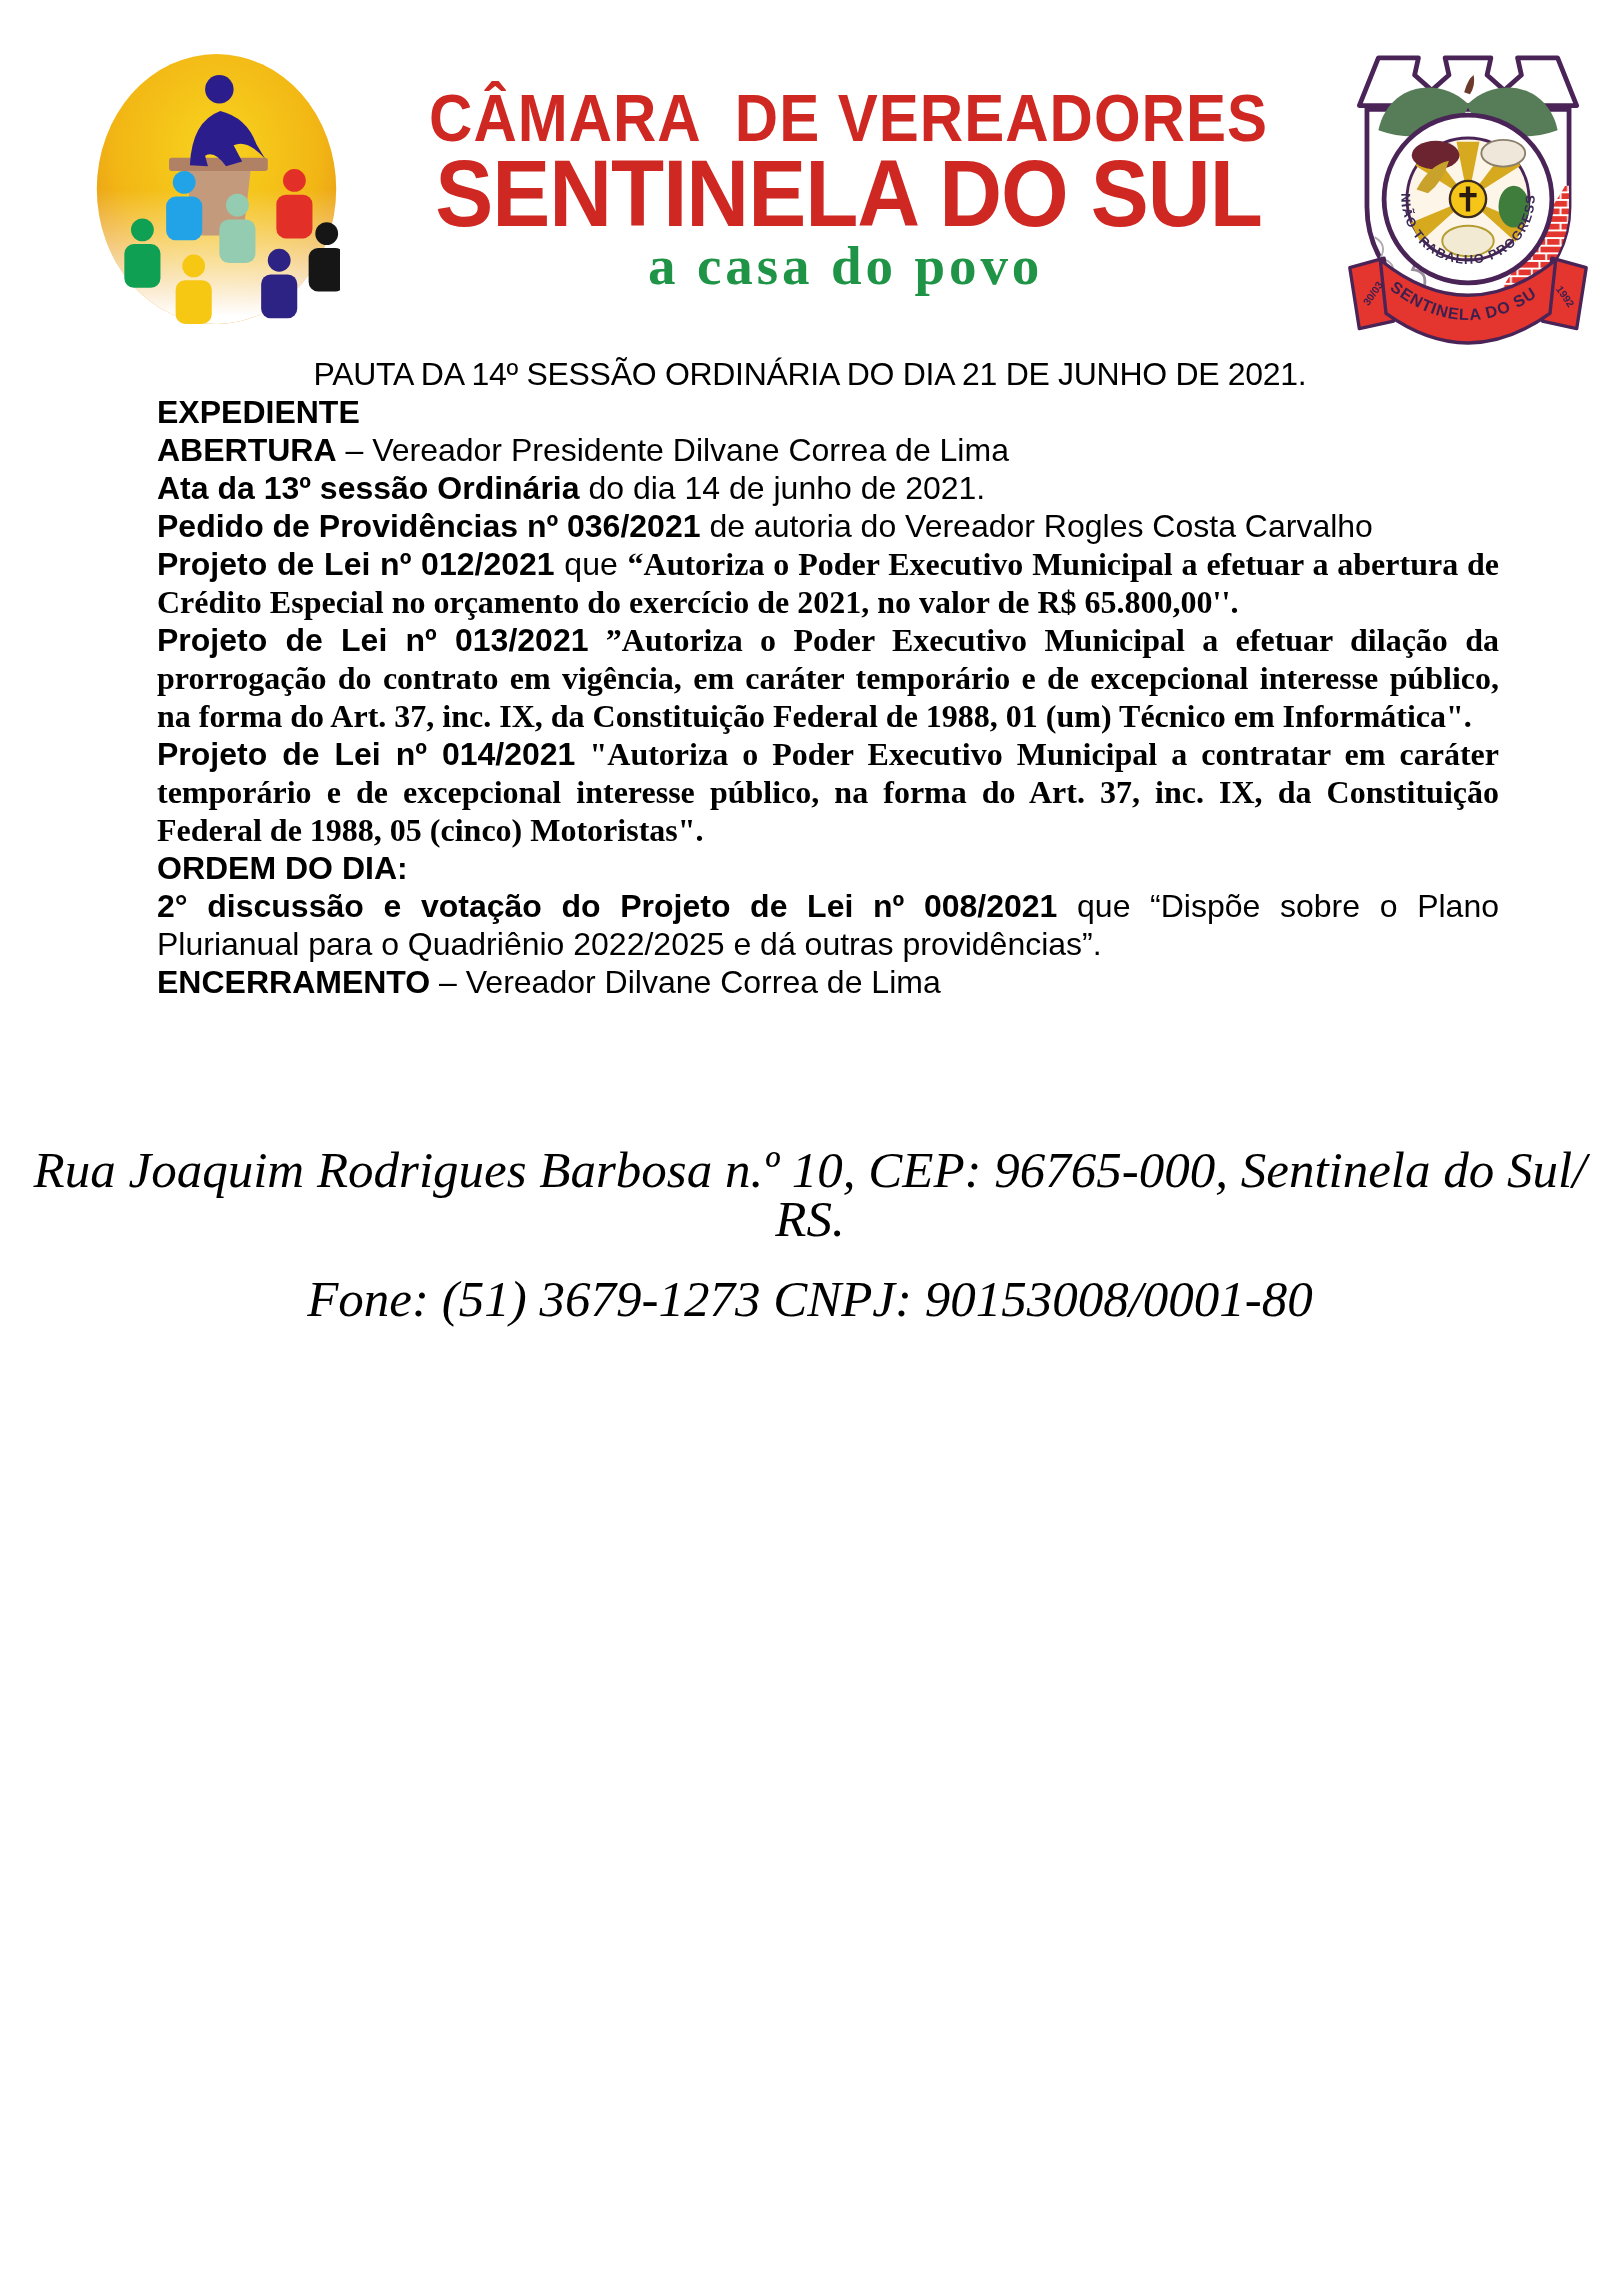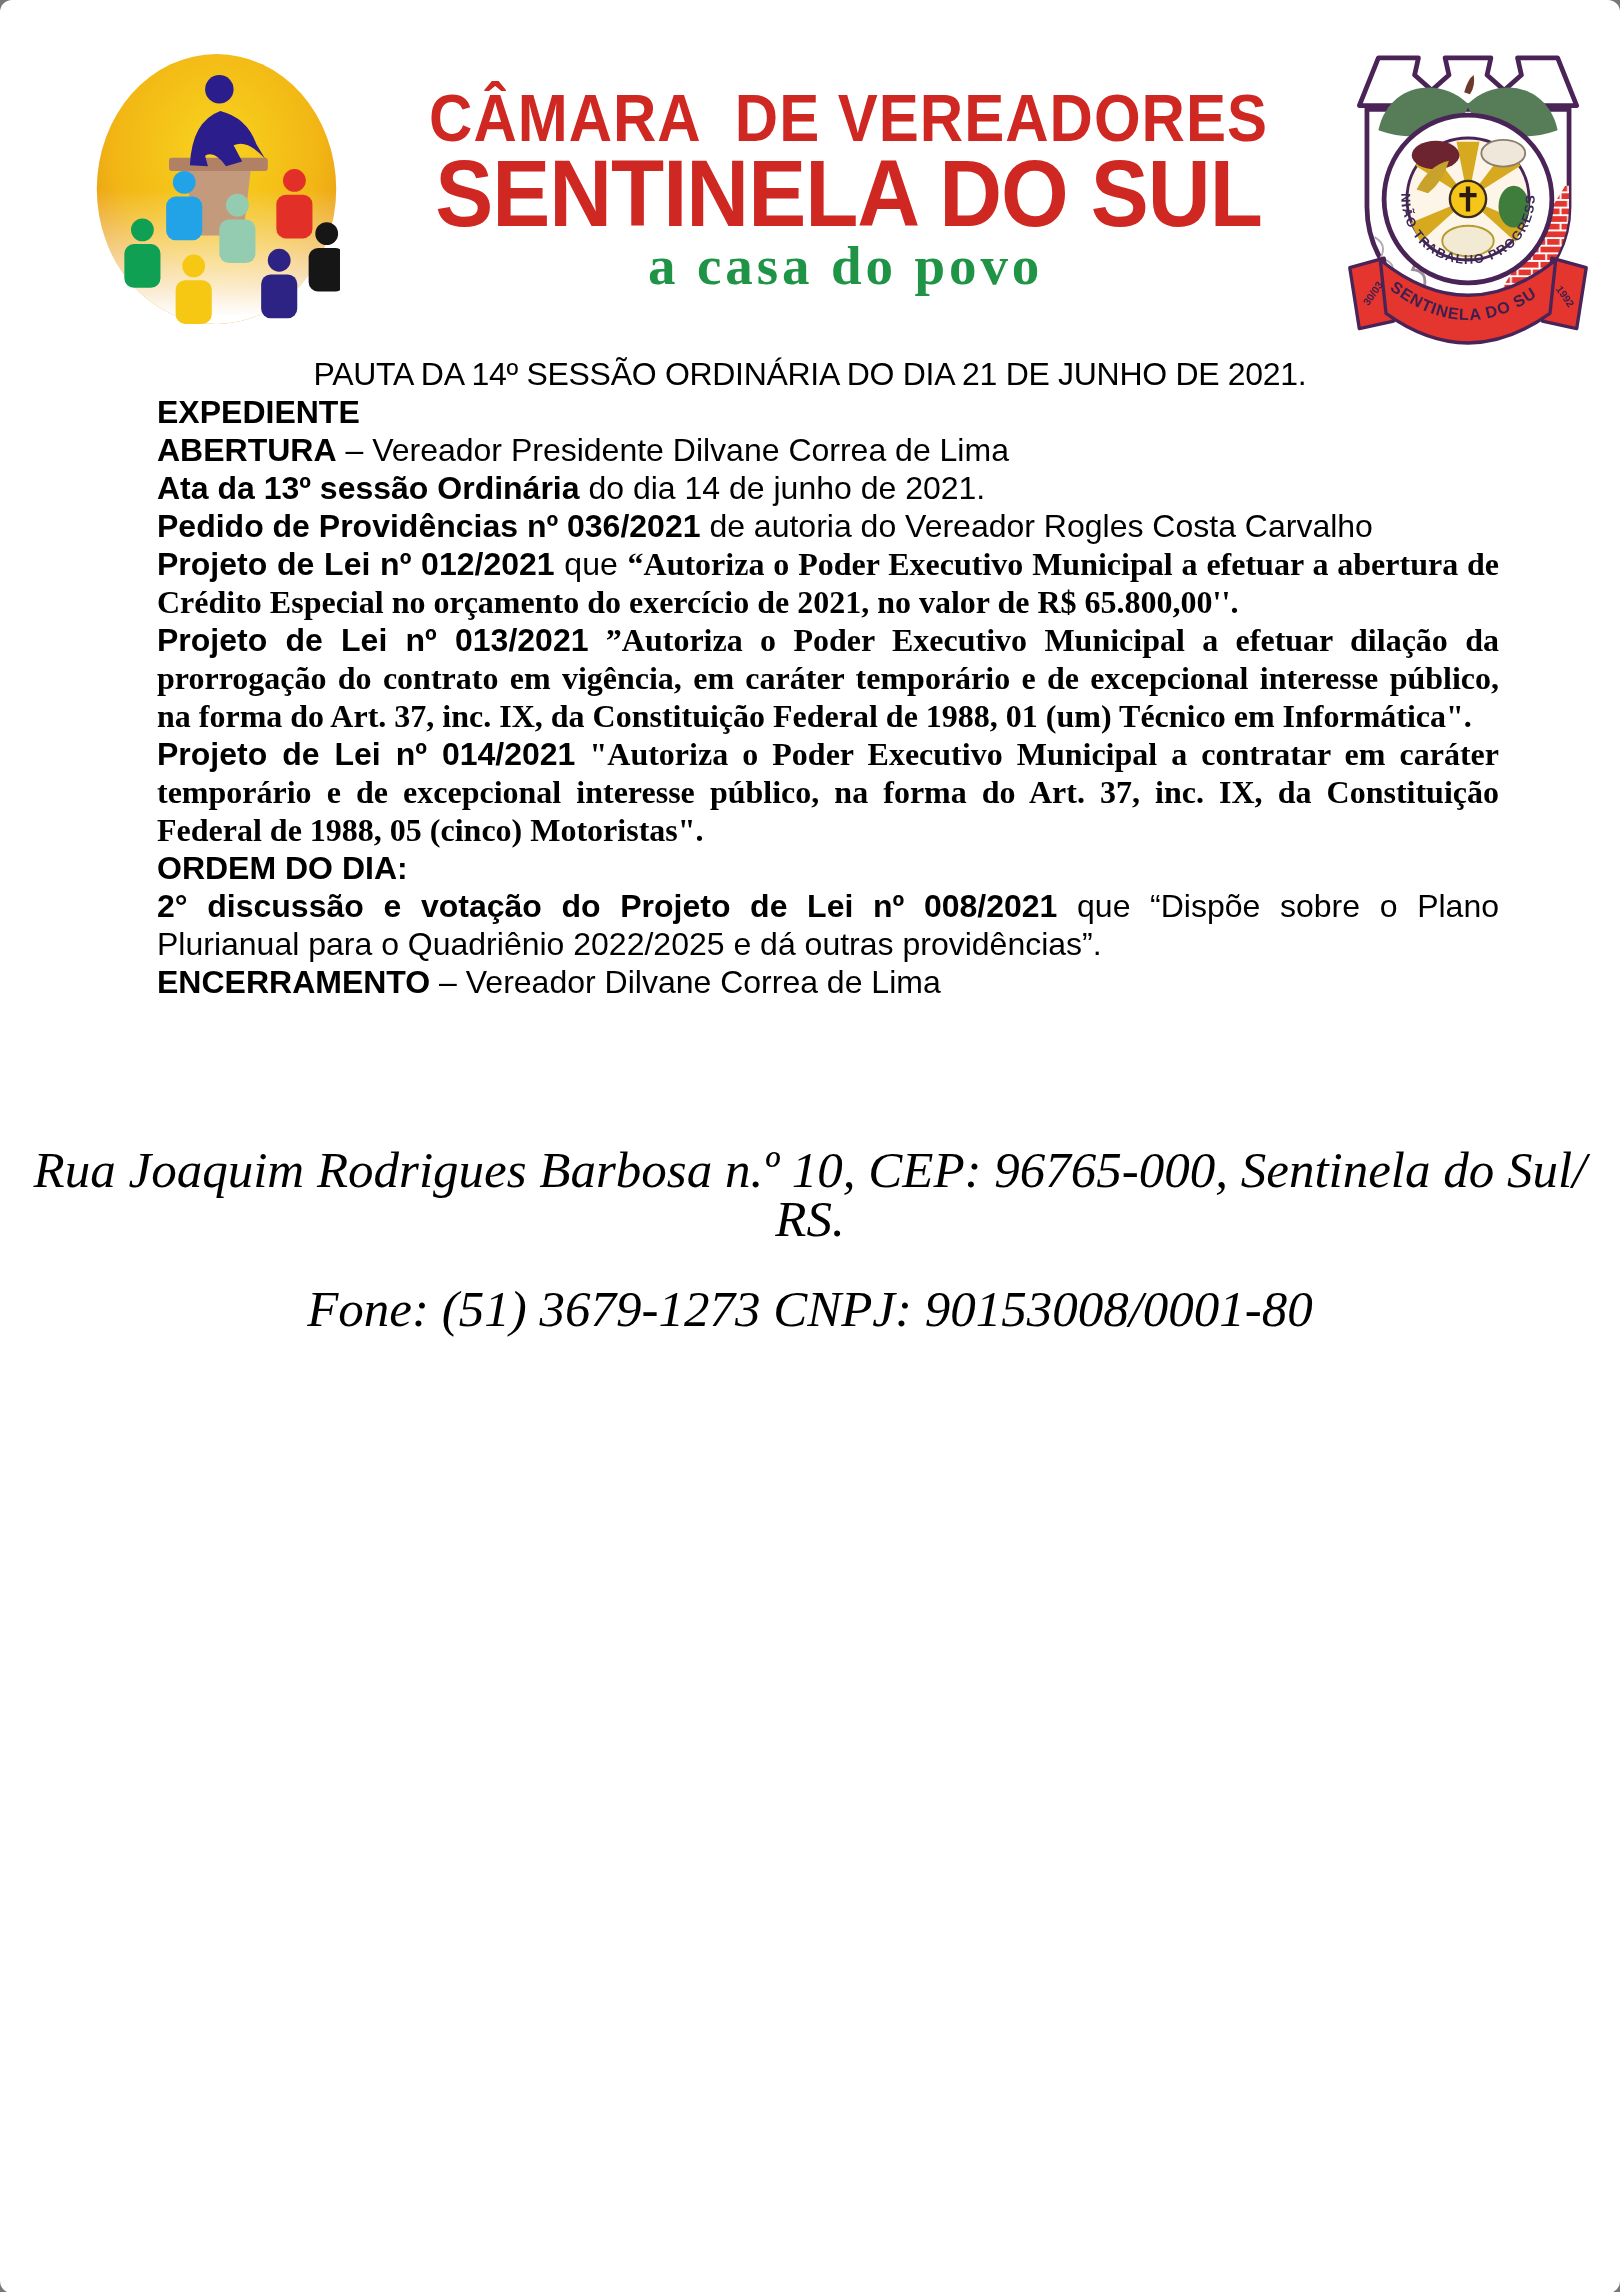--- a/index.html
+++ b/index.html
@@ -6,21 +6,20 @@
   * { margin:0; padding:0; box-sizing:border-box; }
   html,body { background:#777; }
   .page {
     position:relative;
     width:1620px; height:2293px;
     margin:0 auto;
     background:#ffffff;
     color:#000;
     font-family:"Liberation Sans", sans-serif;
     overflow:hidden;
-    border-radius:12px;
   }
   
   .masthead { position:relative; height:338px; }
   .logo  { position:absolute; left:93px;  top:51px; width:247px; height:276px; }
   .crest { position:absolute; left:1325px; top:45px; width:286px; height:308px; }
   .masthead-text { position:absolute; left:400px; top:84px; width:897px; text-align:center; }
   .org-line1 {
     font-weight:bold; font-size:60px; line-height:1.04;
     color:#cf2823; letter-spacing:1px;
     transform:scaleY(1.12); transform-origin:center top;
@@ -61,21 +60,21 @@
   .m-ordem       { margin-top:43px; }
   .m-encerr      { margin-top:126px; }
   
   .footer {
     margin-top:145px;
     text-align:center;
     font-family:"Liberation Serif", serif;
     font-style:italic;
     font-size:51px; line-height:49px;
   }
-  .footer-phone { margin-top:41px; }
+  .footer-phone { margin-top:31px; }
 </style>
 </head>
 <body>
 
 <div class="page">
 
   <header class="masthead">
 
     <svg class="logo" viewBox="0 0 260 290" aria-hidden="true">
       <defs>

